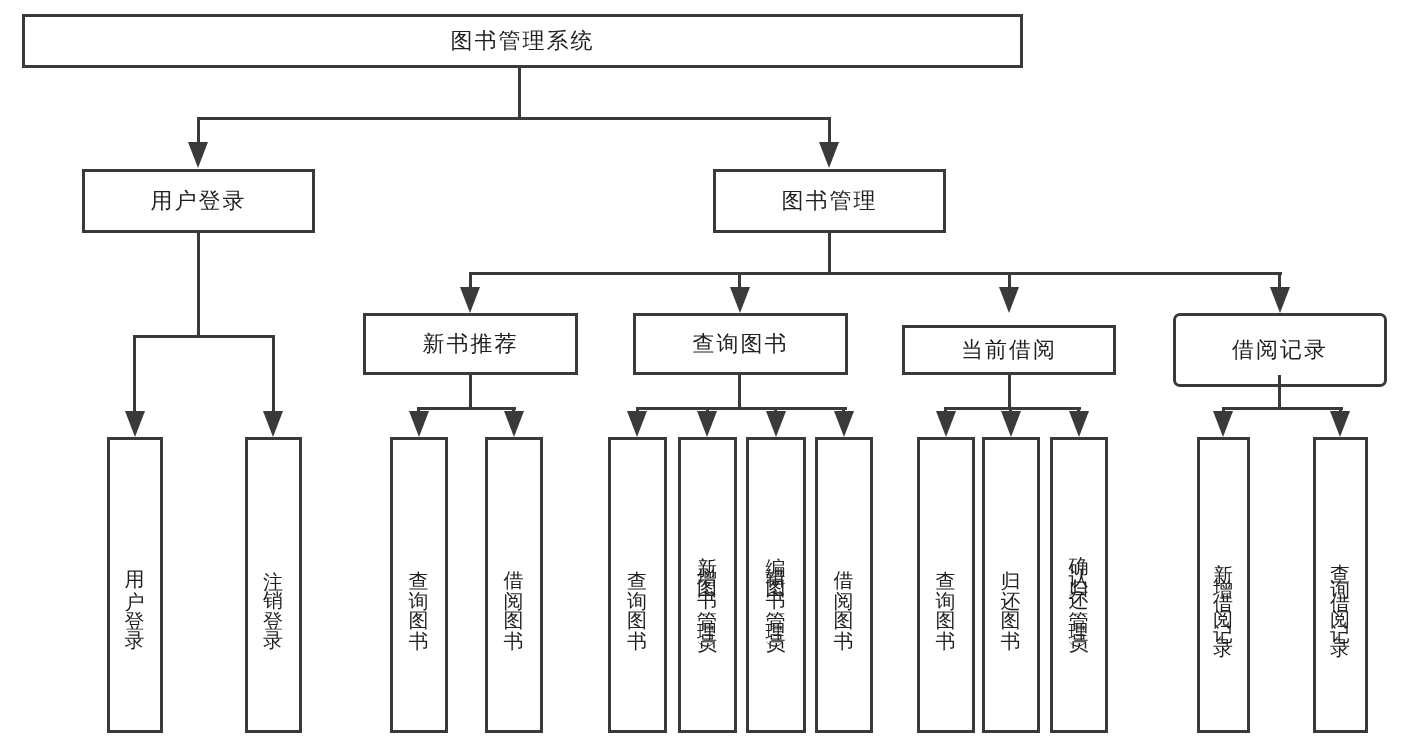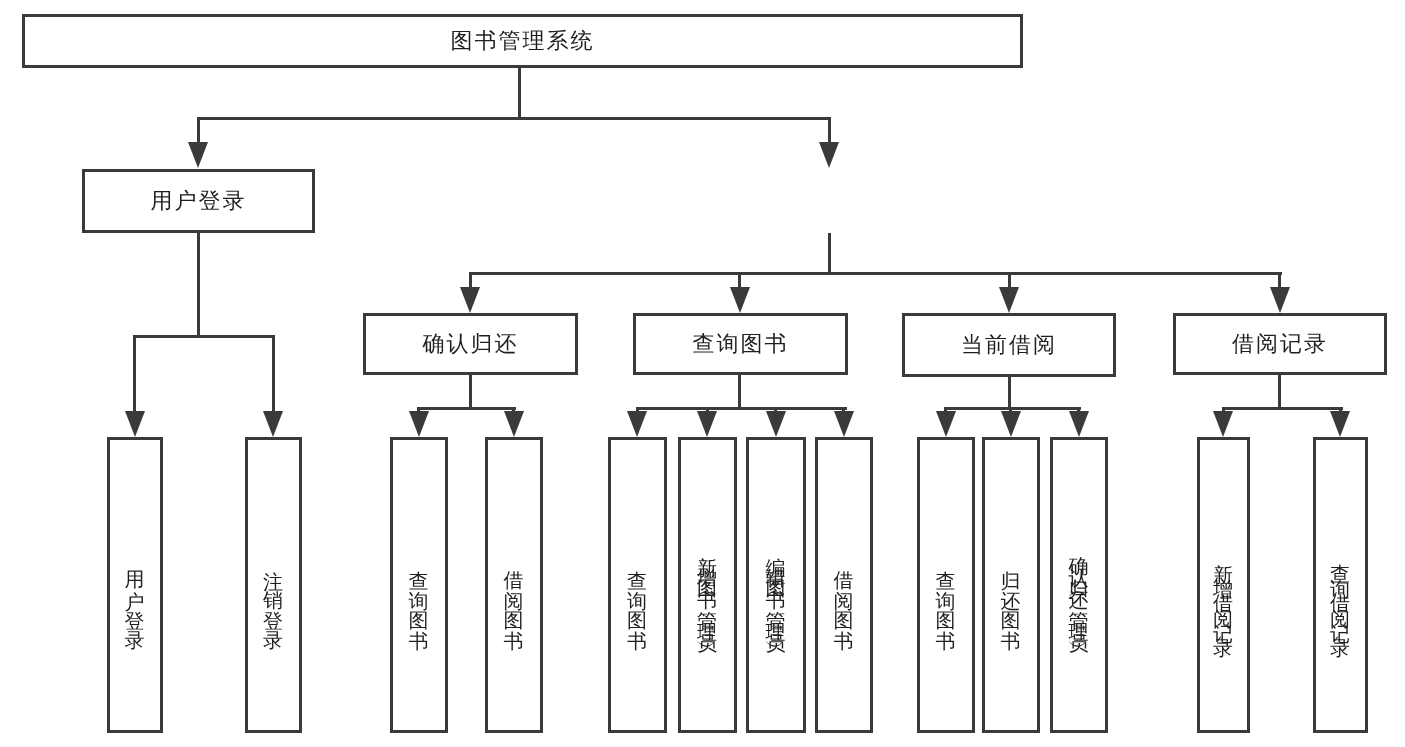--- a/index.html
+++ b/index.html
@@ -64,49 +64,52 @@
   <div class="vl" style="left:518px;top:68px;height:49px;"></div>
   <div class="hl" style="left:197px;top:117px;width:634px;"></div>
   <div class="vl" style="left:197px;top:117px;height:28px;"></div>
   <div class="ar" style="left:188px;top:142px;"></div>
   <div class="vl" style="left:828px;top:117px;height:28px;"></div>
   <div class="ar" style="left:819px;top:142px;"></div>
 
   <div class="box" style="left:82px;top:169px;width:233px;height:64px;">
     <span class="h-label">用户登录</span>
   </div>
+  <div class="box" style="left:713px;top:169px;width:233px;height:64px;">
+    <span class="h-label">图书管理</span>
+  </div>
 
   <div class="vl" style="left:197px;top:233px;height:105px;"></div>
   <div class="hl" style="left:133px;top:335px;width:142px;"></div>
   <div class="vl" style="left:133px;top:335px;height:76px;"></div>
   <div class="ar" style="left:125px;top:411px;"></div>
   <div class="vl" style="left:272px;top:335px;height:76px;"></div>
   <div class="ar" style="left:263px;top:411px;"></div>
 
   <div class="vl" style="left:828px;top:233px;height:42px;"></div>
   <div class="hl" style="left:469px;top:272px;width:813px;"></div>
   <div class="vl" style="left:469px;top:272px;height:17px;"></div>
   <div class="ar" style="left:460px;top:287px;"></div>
   <div class="vl" style="left:738px;top:272px;height:17px;"></div>
   <div class="ar" style="left:730px;top:287px;"></div>
   <div class="vl" style="left:1008px;top:272px;height:17px;"></div>
   <div class="ar" style="left:999px;top:287px;"></div>
   <div class="vl" style="left:1278px;top:272px;height:17px;"></div>
   <div class="ar" style="left:1270px;top:287px;"></div>
 
   <div class="box" style="left:363px;top:313px;width:215px;height:62px;">
-    <span class="h-label">确认归还</span>
+    <span class="h-label">新书推荐</span>
   </div>
   <div class="box" style="left:633px;top:313px;width:215px;height:62px;">
     <span class="h-label">查询图书</span>
   </div>
-  <div class="box" style="left:902px;top:313px;width:214px;height:64px;">
+  <div class="box" style="left:902px;top:325px;width:214px;height:50px;">
     <span class="h-label">当前借阅</span>
   </div>
-  <div class="box" style="left:1173px;top:313px;width:214px;height:62px;">
+  <div class="box" style="left:1173px;top:313px;width:214px;height:74px;border-radius:7px;">
     <span class="h-label">借阅记录</span>
   </div>
 
   <div class="vl" style="left:469px;top:375px;height:35px;"></div>
   <div class="hl" style="left:417px;top:407px;width:99px;"></div>
   <div class="vl" style="left:417px;top:407px;height:8px;"></div>
   <div class="ar" style="left:409px;top:411px;"></div>
   <div class="vl" style="left:512px;top:407px;height:8px;"></div>
   <div class="ar" style="left:504px;top:411px;"></div>
 

